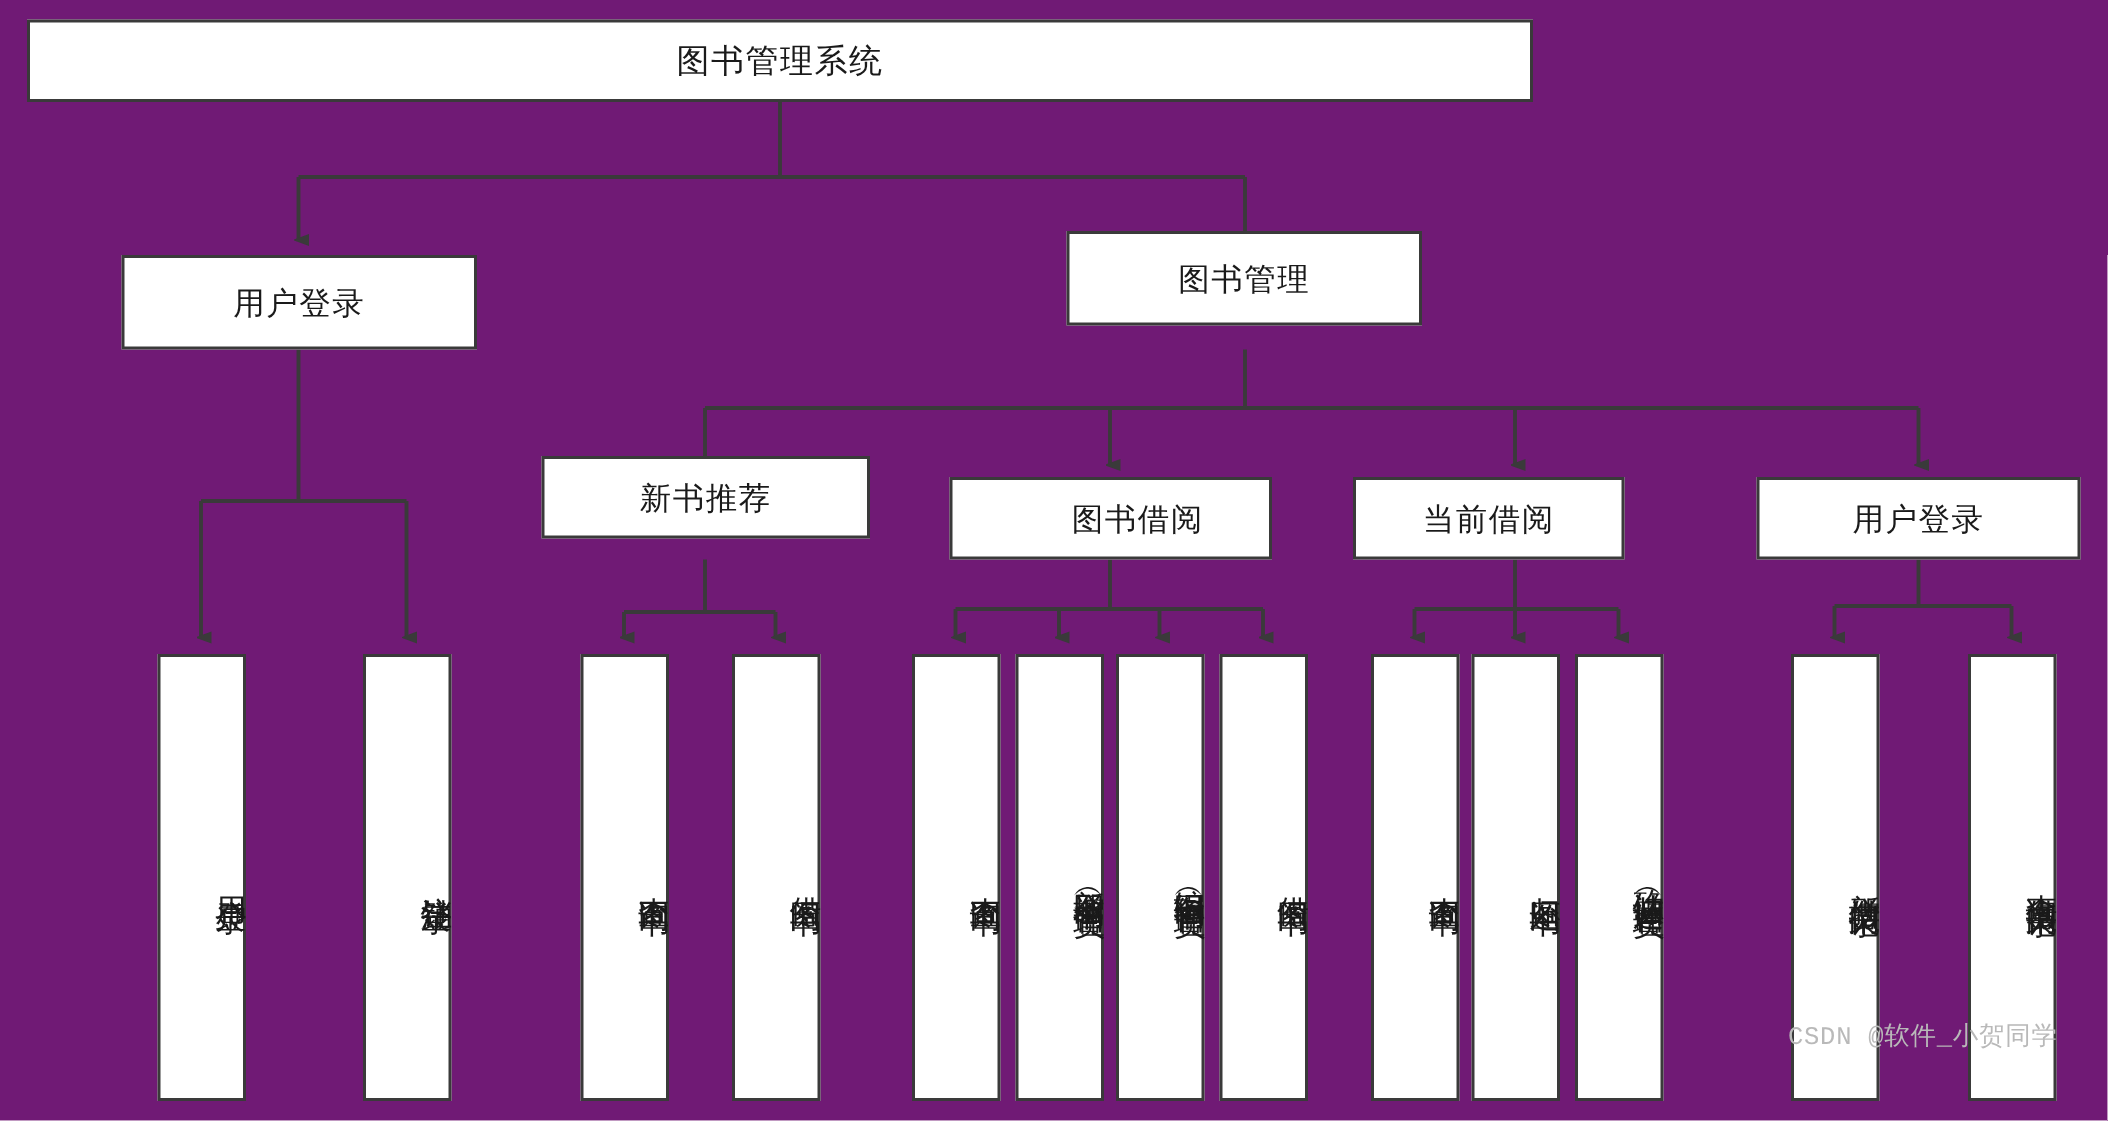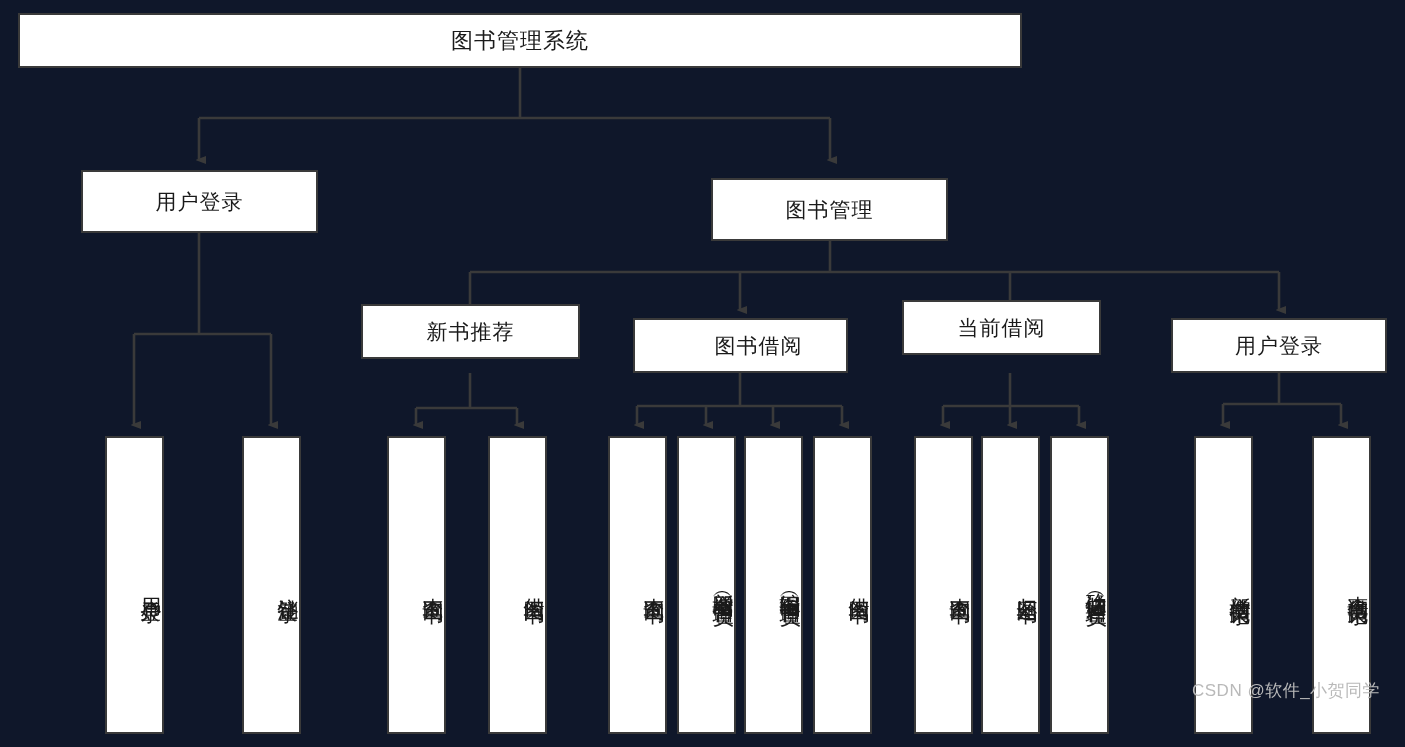--- a/index.html
+++ b/index.html
@@ -4,22 +4,22 @@
 <style>
   html, body {
     margin: 0;
     padding: 0;
     background: #ffffff;
   }
   #canvas {
     position: relative;
     width: 1405px;
     height: 747px;
-    background: #0f172a;
-    font-family: Liberation Sans, sans-serif;
+    background: #701a75;
+    font-family: Liberation Mono, monospace;
     overflow: hidden;
   }
   #wires {
     position: absolute;
     left: 0;
     top: 0;
     width: 1405px;
     height: 747px;
     pointer-events: none;
   }
@@ -121,33 +121,33 @@
   </svg>
 
   <div class="node horiz" id="root-node" style="left:18px; top:13px; width:1004px; height:55px;">
     <span>图书管理系统</span>
   </div>
 
   <div class="node horiz" style="left:81px; top:170px; width:237px; height:63px;">
     <span>用户登录</span>
   </div>
 
-  <div class="node horiz" style="left:711px; top:178px; width:237px; height:63px;">
+  <div class="node horiz" style="left:711px; top:154px; width:237px; height:63px;">
     <span>图书管理</span>
   </div>
 
   <div class="node horiz" style="left:361px; top:304px; width:219px; height:55px;">
     <span>新书推荐</span>
   </div>
 
   <div class="node horiz" style="left:633px; top:318px; width:215px; height:55px;padding-left:36px;">
     <span>图书借阅</span>
   </div>
 
-  <div class="node horiz" style="left:902px; top:300px; width:199px; height:55px;">
+  <div class="node horiz" style="left:902px; top:318px; width:181px; height:55px;">
     <span>当前借阅</span>
   </div>
 
   <div class="node horiz" style="left:1171px; top:318px; width:216px; height:55px;">
     <span>用户登录</span>
   </div>
 
   <div class="node vert" style="left:105px; top:436px; width:59px; height:298px;">
     <span class="vtext">用户登录</span>
   </div>

